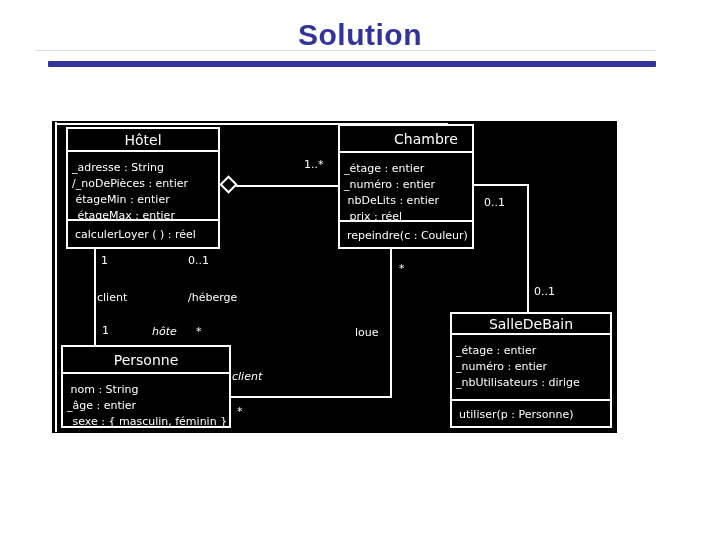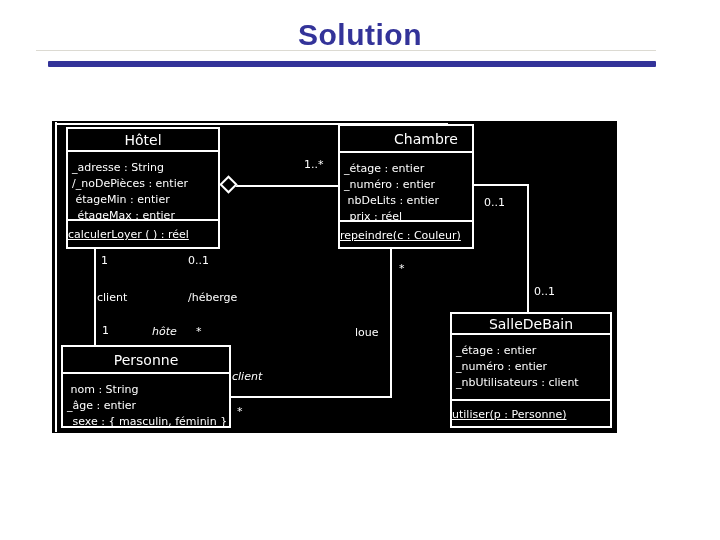--- a/index.html
+++ b/index.html
@@ -11,21 +11,21 @@
   .rule-light{position:absolute;top:50px;left:36px;width:620px;height:1px;background:#dcdad2;}
   .rule{position:absolute;top:61px;left:48px;width:608px;height:6px;background:#333399;border-radius:1px;}
   .canvas{position:absolute;left:52px;top:121px;width:565px;height:312px;background:#000000;}
   .uml-class{position:absolute;border:2px solid #ffffff;background:#000000;color:#ffffff;
              box-sizing:border-box;display:flex;flex-direction:column;}
   .uml-title{font-size:14px;text-align:center;border-bottom:2px solid #ffffff;
              display:flex;align-items:center;justify-content:center;box-sizing:border-box;flex:0 0 auto;}
   .uml-attrs{flex:0 0 auto;padding:8px 2px 0 4px;box-sizing:border-box;overflow:hidden;}
   .uml-attrs.fill{flex:1 1 auto;}
   .uml-line{font-size:11px;line-height:16px;white-space:pre;}
-  .uml-methods{flex:1 1 auto;border-top:2px solid #ffffff;padding:6px 2px 0 0;box-sizing:border-box;text-decoration:underline;}
+  .uml-methods{flex:1 1 auto;border-top:2px solid #ffffff;padding:6px 2px 0 7px;box-sizing:border-box;}
   .uml-edge{position:absolute;background:#ffffff;}
   .uml-label{position:absolute;color:#ffffff;font-size:11px;line-height:12px;white-space:pre;}
   .uml-label.italic{font-style:italic;}
   .uml-diamond{position:absolute;background:#000000;border:2px solid #ffffff;
                transform:rotate(45deg);box-sizing:border-box;}
 </style>
 </head>
 <body>
 
 <div class="slide">
@@ -72,21 +72,21 @@
           <div class="uml-line"> nom : String</div>
           <div class="uml-line">_âge : entier</div>
           <div class="uml-line">_sexe : { masculin, féminin }</div>
         </div>
       </div>
       <div class="uml-class" style="left: 398px; top: 191px; width: 162px; height: 116px;">
         <div class="uml-title" style="height: 21px;">SalleDeBain</div>
         <div class="uml-attrs" style="height: 64px;">
           <div class="uml-line">_étage : entier</div>
           <div class="uml-line">_numéro : entier</div>
-          <div class="uml-line">_nbUtilisateurs : client</div>
+          <div class="uml-line">_nbUtilisateurs : dirige</div>
         </div>
         <div class="uml-methods">
           <div class="uml-line">utiliser(p : Personne)</div>
         </div>
       </div>
       <div class="uml-label" style="left: 252px; top: 38px;">1..*</div>
       <div class="uml-label" style="left: 49px; top: 134px;">1</div>
       <div class="uml-label" style="left: 136px; top: 134px;">0..1</div>
       <div class="uml-label" style="left: 45px; top: 171px;">client</div>
       <div class="uml-label" style="left: 136px; top: 171px;">/héberge</div>

